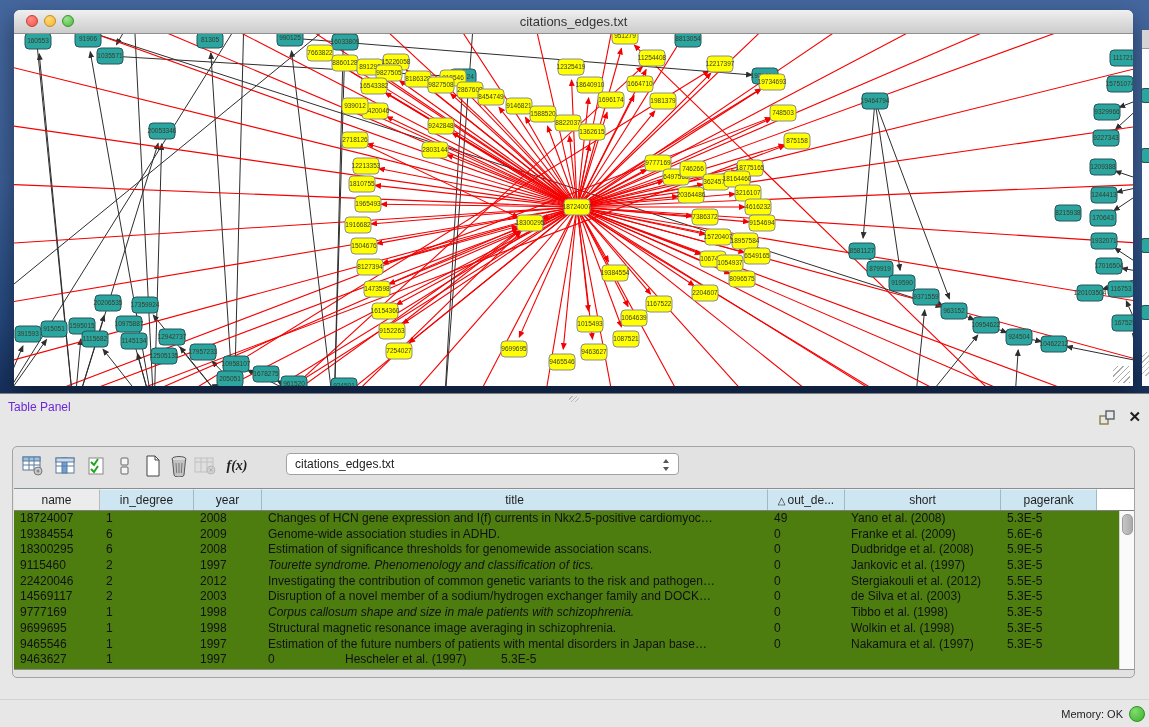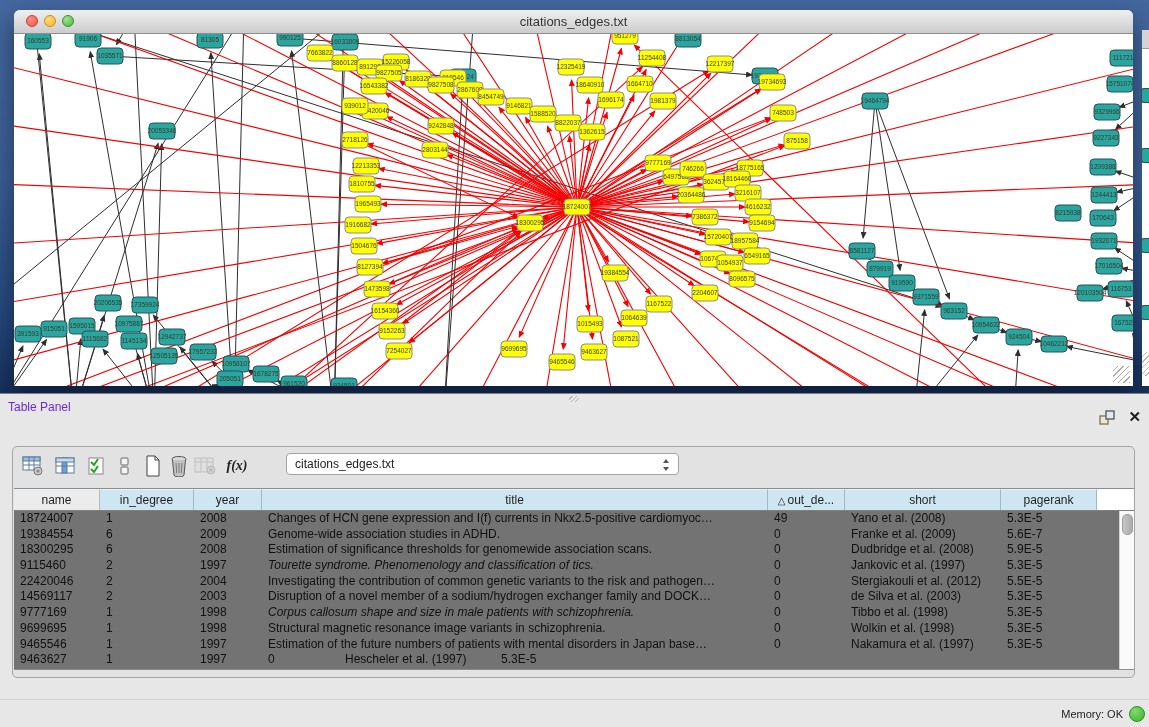--- a/index.html
+++ b/index.html
@@ -47,21 +47,21 @@
   .tbtn{position:absolute;top:7px;width:24px;height:24px;display:flex;align-items:center;justify-content:center;cursor:pointer;}
   .fx{font-family:"Liberation Serif",serif;font-style:italic;font-weight:bold;font-size:14px;color:#222;}
   .combo{position:absolute;left:273px;top:6px;width:393px;height:22px;background:#fff;
     border:1px solid #a2a2a2;border-radius:4px;box-sizing:border-box;font-size:12px;color:#222;
     line-height:20px;padding-left:8px;cursor:pointer;}
   .combo-arrows{position:absolute;right:7px;top:3px;width:9px;height:16px;}
   .combo-arrows:before,.combo-arrows:after{content:"";position:absolute;left:1px;border-left:3.5px solid transparent;border-right:3.5px solid transparent;}
   .combo-arrows:before{top:2px;border-bottom:4px solid #555;}
   .combo-arrows:after{bottom:2px;border-top:4px solid #555;}
 
-  .tableview{position:absolute;left:1px;top:41px;width:1120px;height:180px;background:#737373;
+  .tableview{position:absolute;left:1px;top:41px;width:1120px;height:180px;background:#4d7c0f;
     border-top:1px solid #8d8d8d;border-bottom:1px solid #8d8d8d;overflow:hidden;}
   .thead{display:flex;height:21px;border-bottom:1px solid #7f7f7f;background:#fff;}
   .th{box-sizing:border-box;height:21px;line-height:20px;text-align:center;font-size:12px;color:#1f1f1f;
       background:#cde6f2;border-right:1px solid #9fb9c6;border-top:1px solid #e6f2f8;overflow:hidden;white-space:nowrap;cursor:pointer;}
   .th.gray{background:#ececec;border-right:1px solid #b9b9b9;}
   .sortglyph{font-size:10px;margin-right:2px;}
   .tbody{position:absolute;left:0;top:22px;right:14px;bottom:0;overflow:hidden;}
   .tr{display:flex;height:15.7px;line-height:15.7px;font-size:12px;color:#111;white-space:nowrap;cursor:default;}
   .td{box-sizing:border-box;padding-left:6px;overflow:hidden;white-space:nowrap;}
   .vscroll{position:absolute;right:0;top:22px;bottom:0;width:14px;background:#fafafa;border-left:1px solid #d5d5d5;}
@@ -638,21 +638,21 @@
             <div class="td" style="width: 156px;">Yano et al. (2008)</div>
             <div class="td" style="width: 96px;">5.3E-5</div>
           </div>
           <div class="tr">
             <div class="td" style="width: 86px;">19384554</div>
             <div class="td" style="width: 94px;">6</div>
             <div class="td" style="width: 68px;">2009</div>
             <div class="td" style="width: 506px;">Genome-wide association studies in ADHD.</div>
             <div class="td" style="width: 77px;">0</div>
             <div class="td" style="width: 156px;">Franke et al. (2009)</div>
-            <div class="td" style="width: 96px;">5.6E-7</div>
+            <div class="td" style="width: 96px;">5.6E-6</div>
           </div>
           <div class="tr">
             <div class="td" style="width: 86px;">18300295</div>
             <div class="td" style="width: 94px;">6</div>
             <div class="td" style="width: 68px;">2008</div>
             <div class="td" style="width: 506px;">Estimation of significance thresholds for genomewide association scans.</div>
             <div class="td" style="width: 77px;">0</div>
             <div class="td" style="width: 156px;">Dudbridge et al. (2008)</div>
             <div class="td" style="width: 96px;">5.9E-5</div>
           </div>
@@ -661,21 +661,21 @@
             <div class="td" style="width: 94px;">2</div>
             <div class="td" style="width: 68px;">1997</div>
             <div class="td" style="width: 506px; font-style: italic;">Tourette syndrome. Phenomenology and classification of tics.</div>
             <div class="td" style="width: 77px;">0</div>
             <div class="td" style="width: 156px;">Jankovic et al. (1997)</div>
             <div class="td" style="width: 96px;">5.3E-5</div>
           </div>
           <div class="tr">
             <div class="td" style="width: 86px;">22420046</div>
             <div class="td" style="width: 94px;">2</div>
-            <div class="td" style="width: 68px;">2004</div>
+            <div class="td" style="width: 68px;">2012</div>
             <div class="td" style="width: 506px;">Investigating the contribution of common genetic variants to the risk and pathogen…</div>
             <div class="td" style="width: 77px;">0</div>
             <div class="td" style="width: 156px;">Stergiakouli et al. (2012)</div>
             <div class="td" style="width: 96px;">5.5E-5</div>
           </div>
           <div class="tr">
             <div class="td" style="width: 86px;">14569117</div>
             <div class="td" style="width: 94px;">2</div>
             <div class="td" style="width: 68px;">2003</div>
             <div class="td" style="width: 506px;">Disruption of a novel member of a sodium/hydrogen exchanger family and DOCK…</div>
@@ -689,21 +689,21 @@
             <div class="td" style="width: 68px;">1998</div>
             <div class="td" style="width: 506px; font-style: italic;">Corpus callosum shape and size in male patients with schizophrenia.</div>
             <div class="td" style="width: 77px;">0</div>
             <div class="td" style="width: 156px;">Tibbo et al. (1998)</div>
             <div class="td" style="width: 96px;">5.3E-5</div>
           </div>
           <div class="tr">
             <div class="td" style="width: 86px;">9699695</div>
             <div class="td" style="width: 94px;">1</div>
             <div class="td" style="width: 68px;">1998</div>
-            <div class="td" style="width: 506px;">Structural magnetic resonance image variants in schizophrenia.</div>
+            <div class="td" style="width: 506px;">Structural magnetic resonance image averaging in schizophrenia.</div>
             <div class="td" style="width: 77px;">0</div>
             <div class="td" style="width: 156px;">Wolkin et al. (1998)</div>
             <div class="td" style="width: 96px;">5.3E-5</div>
           </div>
           <div class="tr">
             <div class="td" style="width: 86px;">9465546</div>
             <div class="td" style="width: 94px;">1</div>
             <div class="td" style="width: 68px;">1997</div>
             <div class="td" style="width: 506px;">Estimation of the future numbers of patients with mental disorders in Japan base…</div>
             <div class="td" style="width: 77px;">0</div>

